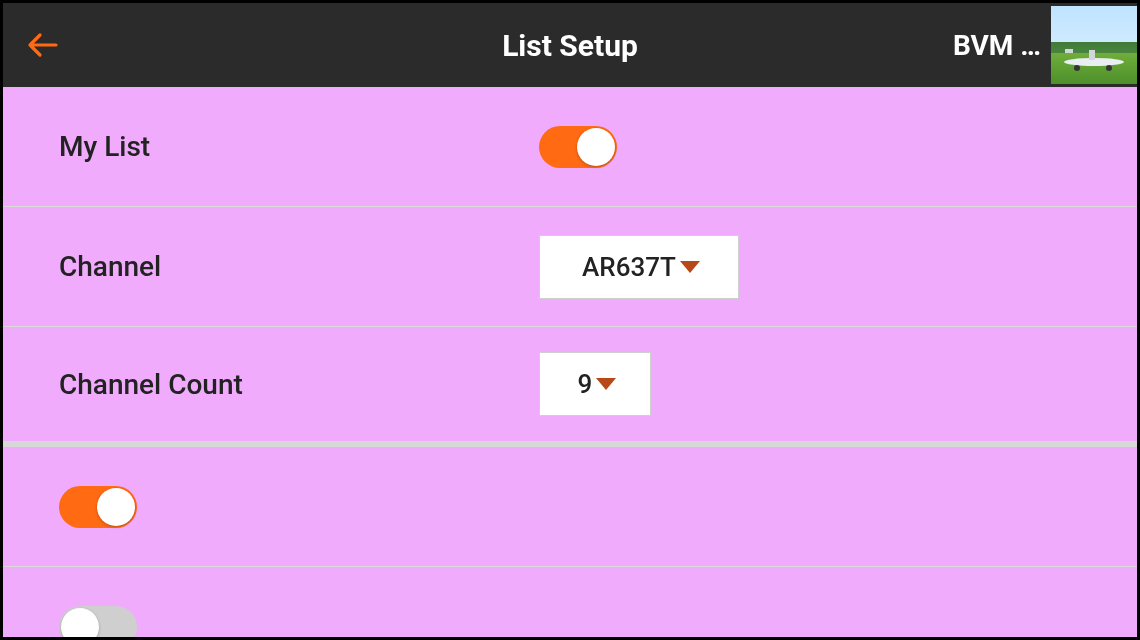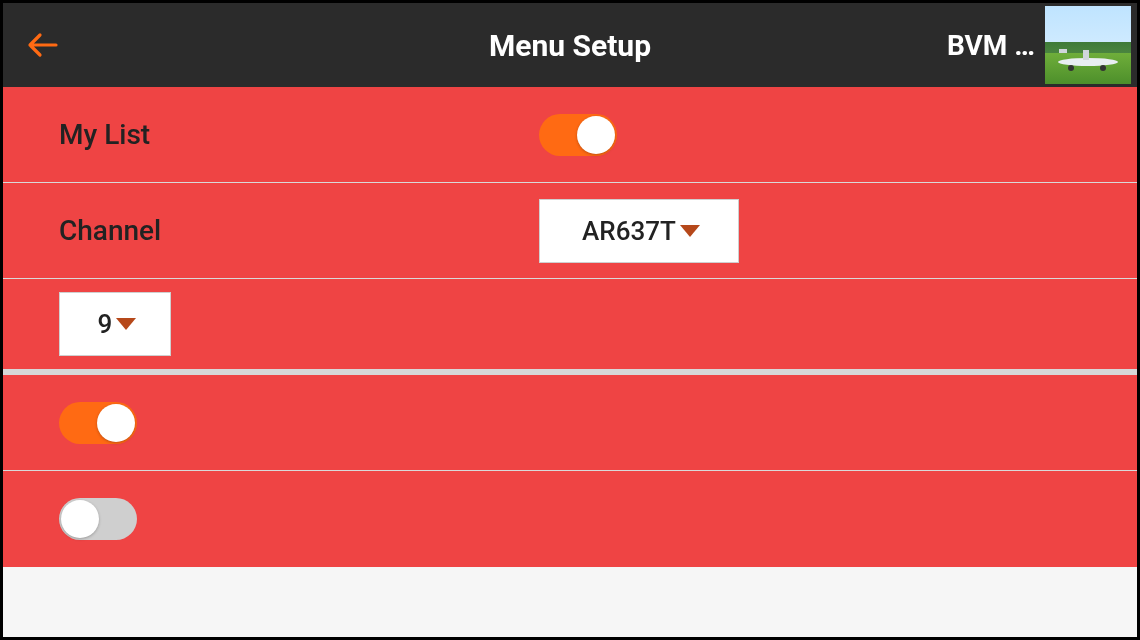--- a/index.html
+++ b/index.html
@@ -27,21 +27,21 @@
   }
   .back-arrow { width: 34px; height: 34px; }
   .back-arrow path { stroke: #ff6a13; stroke-width: 3.2; fill: none; stroke-linecap: round; stroke-linejoin: round; }
 
   .title {
     position: absolute; left: 0; right: 0; text-align: center;
     font-size: 30px; font-weight: 700; color: #fff; pointer-events: none;
   }
 
   .model-block {
-    position: absolute; right: 6px; top: 0; height: 84px;
+    position: absolute; right: 0; top: 0; height: 84px;
     display: flex; align-items: center; gap: 10px;
     padding-right: 0;
   }
   .model-name {
     font-size: 28px; font-weight: 700; color: #fff;
     max-width: 120px; white-space: nowrap;
   }
   .model-thumb {
     width: 86px; height: 78px; position: relative; overflow: hidden;
   }
@@ -52,24 +52,24 @@
     position:absolute; left:8px; right:8px; bottom:12px; height:26px;
   }
   .thumb-plane svg { width:100%; height:100%; }
 
   .content {
     flex: 1 1 auto; background: #f6f6f6; overflow: hidden;
   }
 
   .row {
     display: flex; align-items: center;
-    height: 96px;
+    height: 120px;
     padding: 0 56px;
     border-bottom: 1px solid #d9d9d9;
-    background: #ef4444;
+    background: #f0abfc;
   }
   .row.thick-sep { border-bottom: 6px solid #d7d7d7; }
   .row.last { border-bottom: none; }
 
   .row-label {
     flex: 0 0 480px;
     font-size: 28px; font-weight: 500; color: #222;
   }
   .row-control {
     flex: 1 1 auto; display: flex; align-items: center;
@@ -107,21 +107,21 @@
 <body>
 
 <div class="frame">
 
   <div class="header">
     <div class="back-btn">
       <svg class="back-arrow" viewBox="0 0 34 34">
         <path d="M30 17 H4 M14 7 L4 17 L14 27"></path>
       </svg>
     </div>
-    <div class="title">Menu Setup</div>
+    <div class="title">List Setup</div>
     <div class="model-block">
       <div class="model-name">BVM …</div>
       <div class="model-thumb">
         <div class="thumb-sky"></div>
         <div class="thumb-trees"></div>
         <div class="thumb-grass"></div>
         <div class="thumb-plane">
           <svg viewBox="0 0 70 26">
             <ellipse cx="35" cy="16" rx="30" ry="4" fill="#e9eef2"></ellipse>
             <rect x="30" y="4" width="6" height="10" fill="#d0d6da"></rect>
@@ -149,20 +149,21 @@
       <div class="row-label">Channel</div>
       <div class="row-control">
         <div class="dropdown big">
           <span>AR637T</span>
           <span class="caret"></span>
         </div>
       </div>
     </div>
 
     <div class="row thick-sep">
+      <div class="row-label">Channel Count</div>
       <div class="row-control">
         <div class="dropdown small">
           <span>9</span>
           <span class="caret"></span>
         </div>
       </div>
     </div>
 
     <div class="row">
       <div class="row-control">

